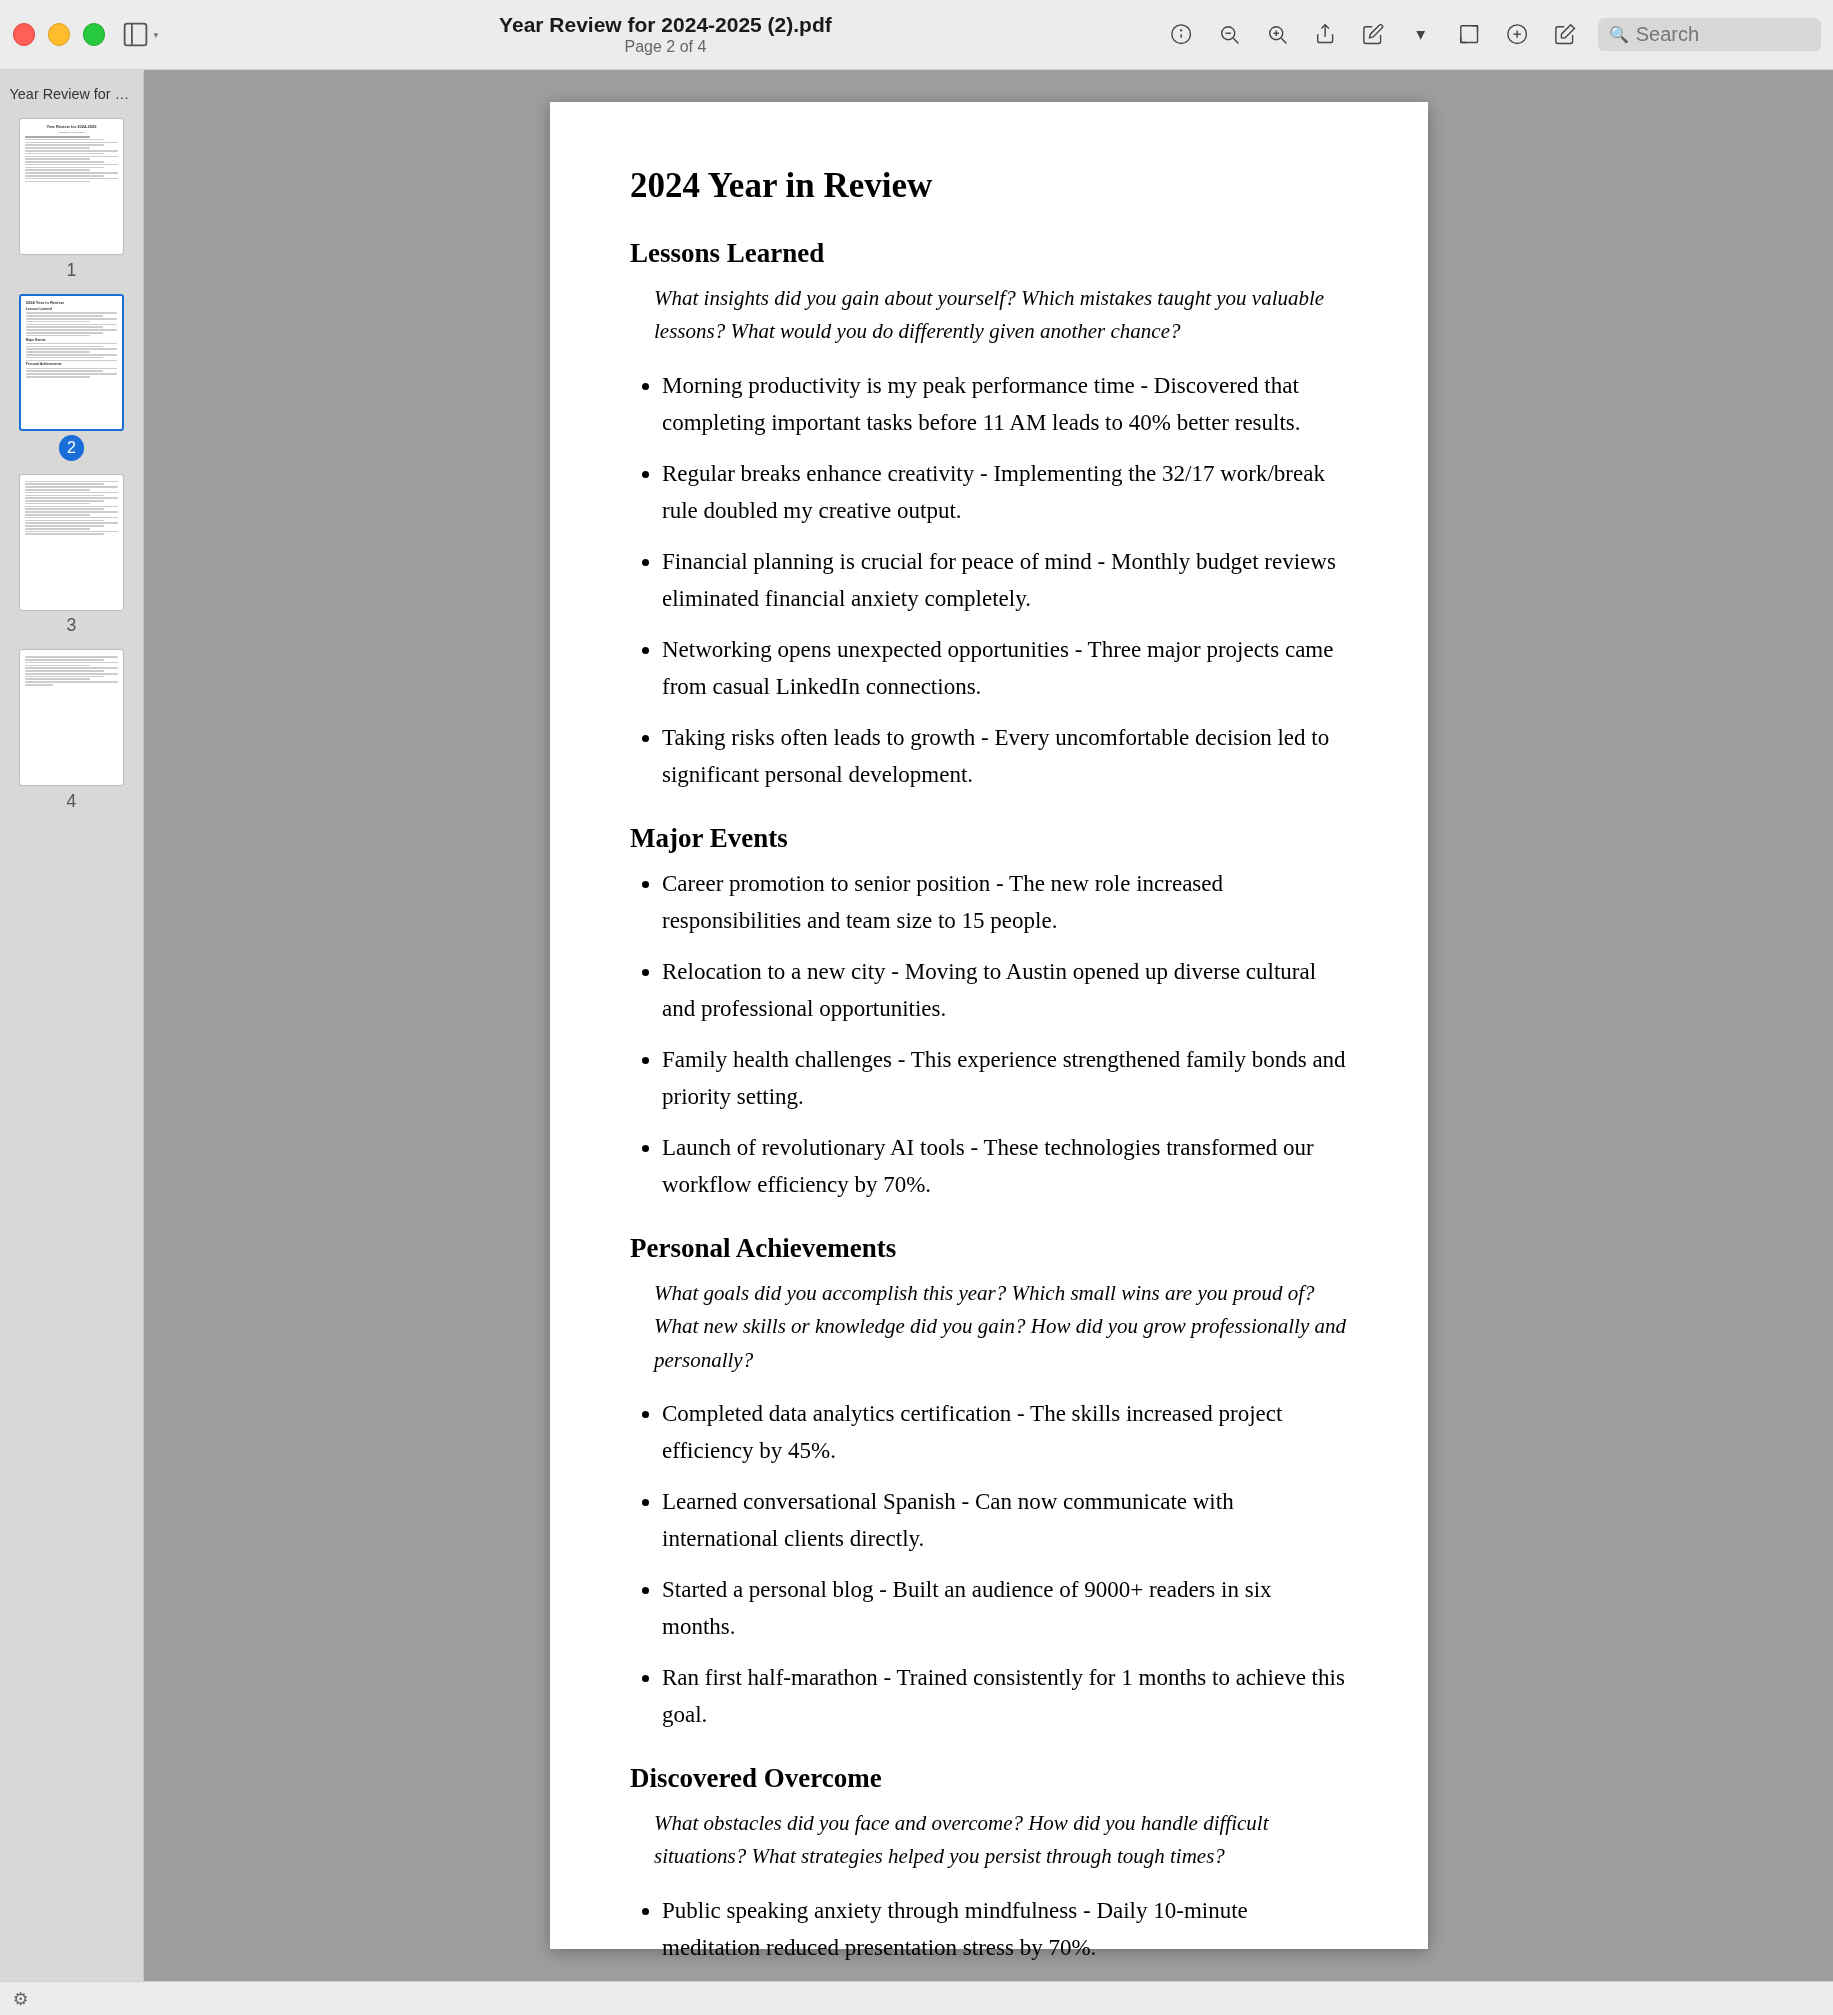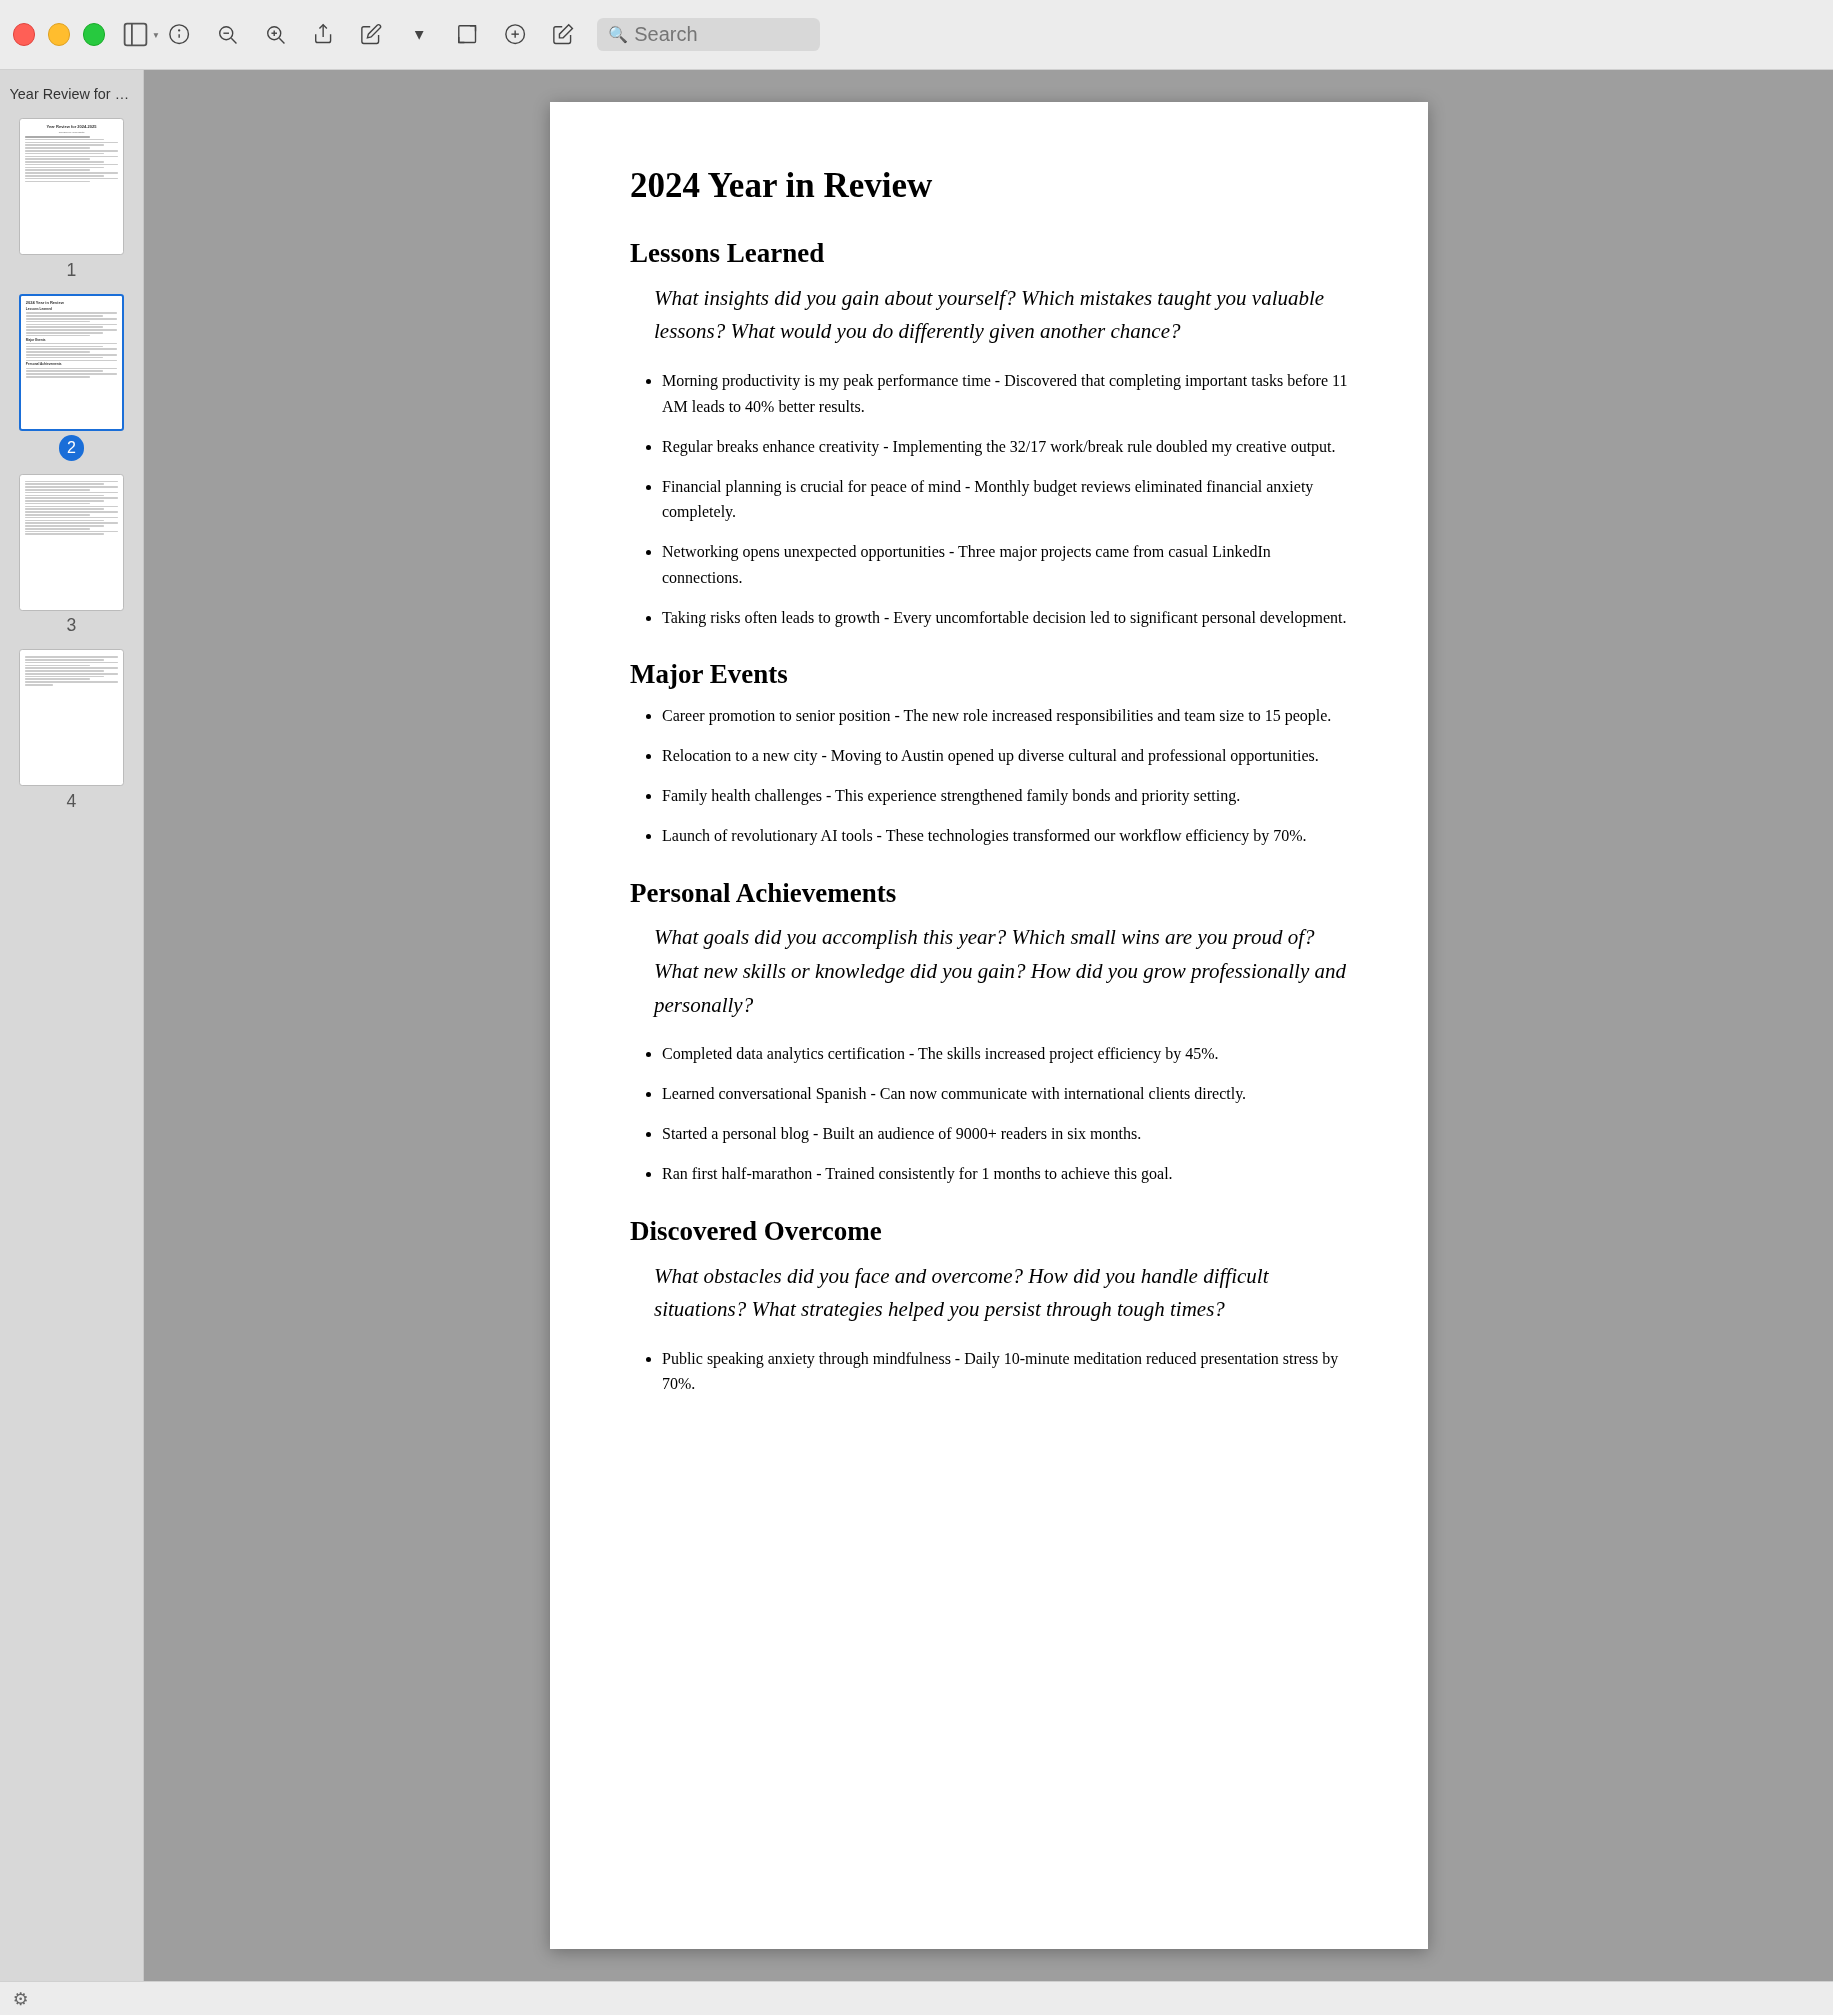--- a/index.html
+++ b/index.html
@@ -256,21 +256,21 @@
       margin-left: 24px;
     }
 
     .pdf-content ul {
       margin-left: 32px;
       margin-bottom: 25.5px;
     }
 
     .pdf-content ul li {
       font-family: Georgia, 'Times New Roman', serif;
-      font-size: 16px;
+      font-size: 23px;
       line-height: 1.6;
       margin-bottom: 14.4px;
       color: #000;
     }
 
     .section-block {
       margin-bottom: 29px;
     }
 
     
@@ -300,20 +300,24 @@
   </div>
 
   <div class="sidebar-toggle">
     <svg viewBox="0 0 24 24" fill="none" stroke="currentColor" stroke-width="1.5">
       <rect x="3" y="3" width="18" height="18" rx="2"></rect>
       <line x1="9" y1="3" x2="9" y2="21"></line>
     </svg>
     <span class="chevron-down">▾</span>
   </div>
 
+  <div class="title-center">
+    <span class="title-filename">Year Review for 2024-2025 (2).pdf</span>
+    <span class="title-page">Page 2 of 4</span>
+  </div>
 
   <div class="toolbar-icons">
     <div class="toolbar-icon">
       <svg width="22.3" height="22.3" viewBox="0 0 24 24" fill="none" stroke="currentColor" stroke-width="1.5">
         <circle cx="12" cy="12" r="10"></circle>
         <line x1="12" y1="8" x2="12" y2="8" stroke-width="2.5" stroke-linecap="round"></line>
         <line x1="12" y1="12" x2="12" y2="16"></line>
       </svg>
     </div>
     <div class="toolbar-icon">

